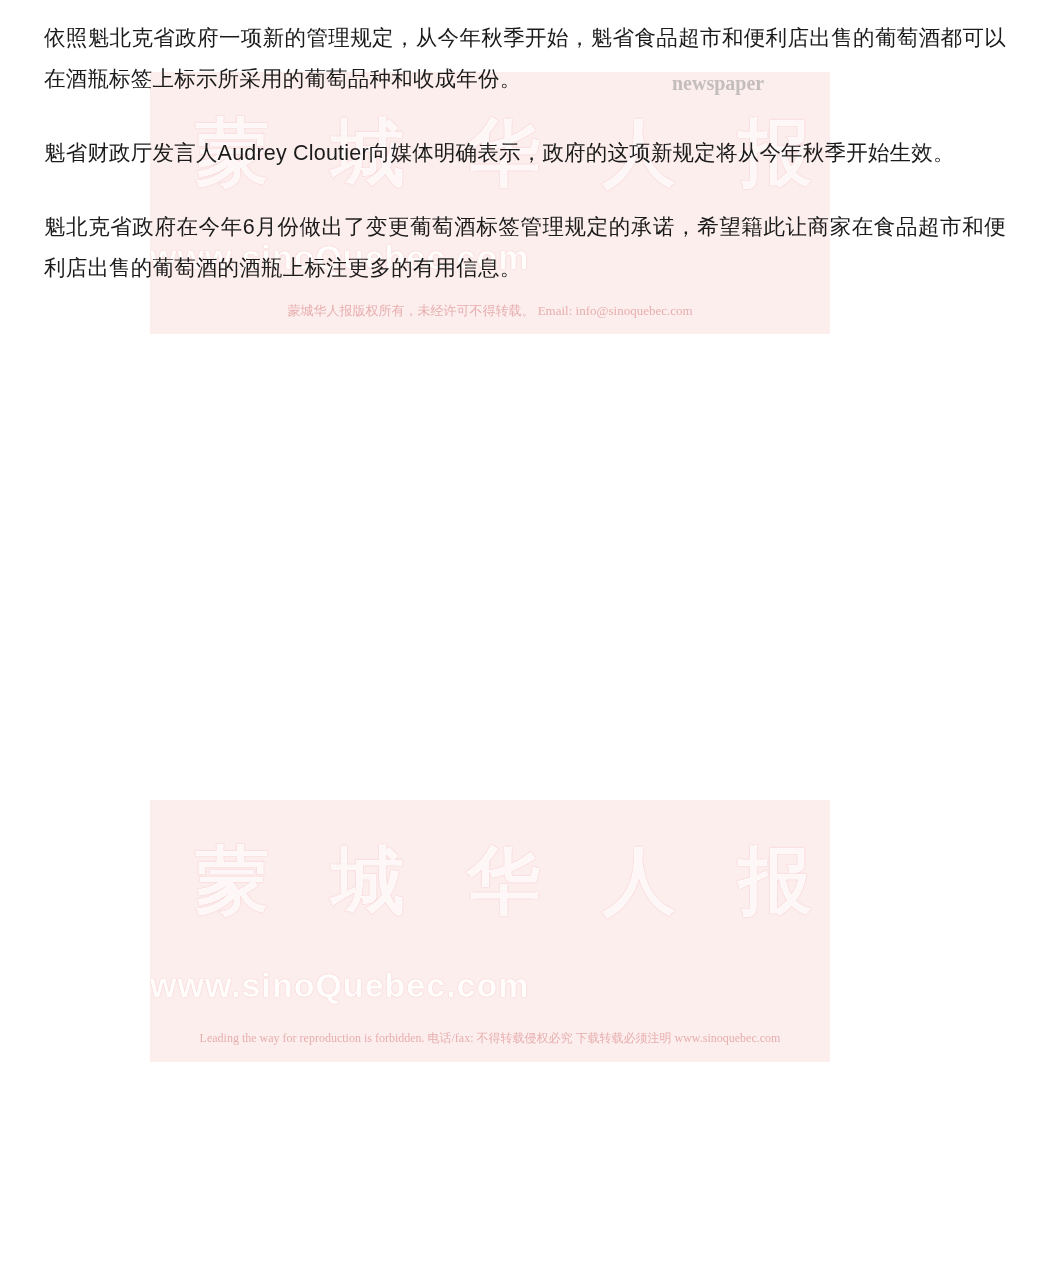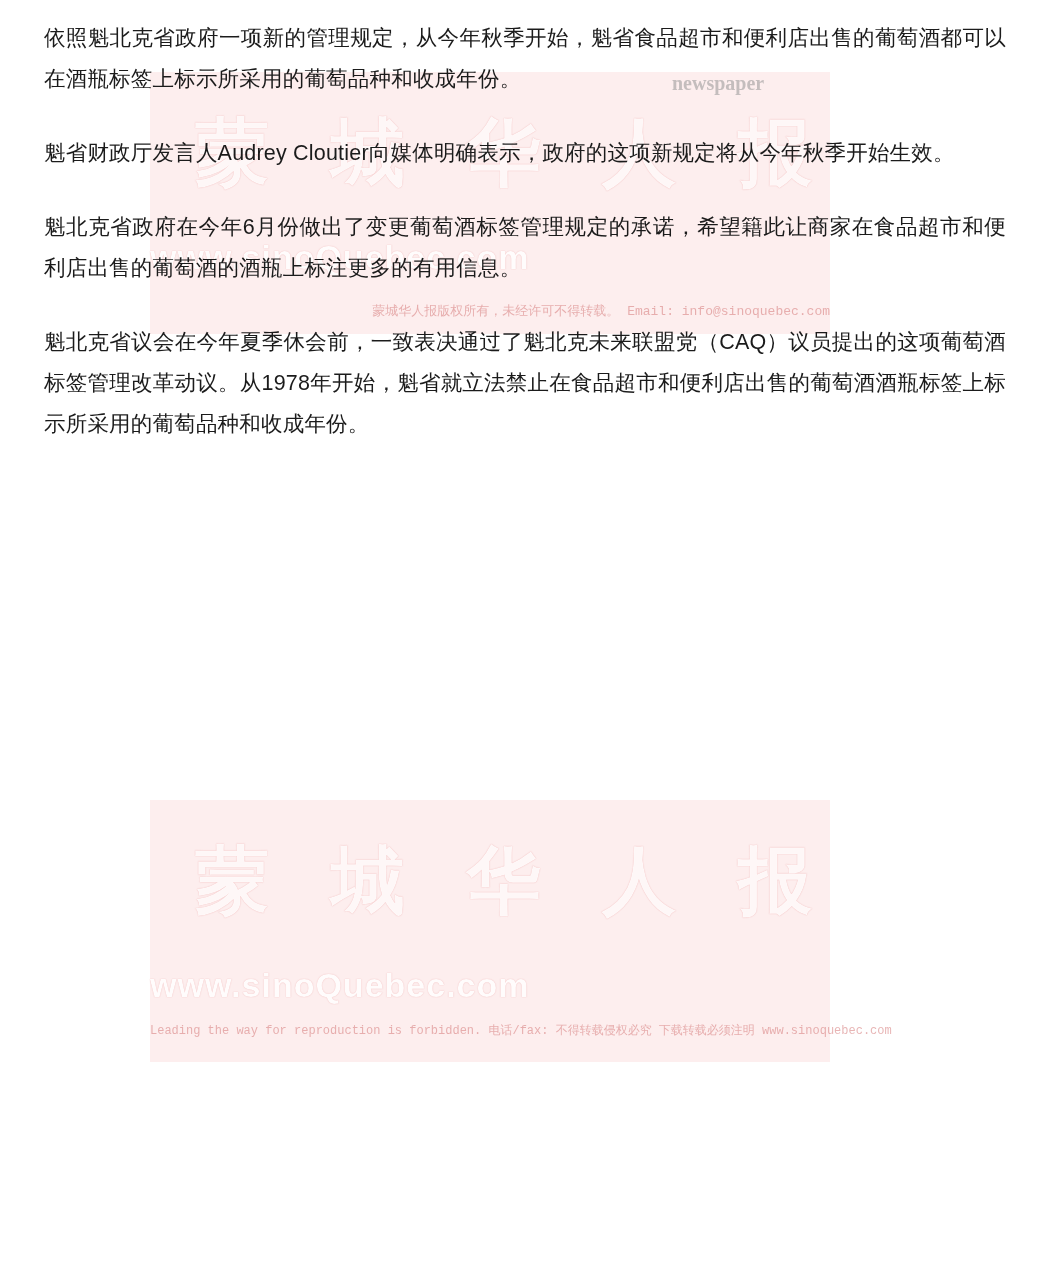--- a/index.html
+++ b/index.html
@@ -54,22 +54,22 @@
     font-weight: bold;
     color: rgba(255, 255, 255, 0.96);
     letter-spacing: 1px;
     text-shadow: 0 0 1px rgba(225, 90, 90, 0.5);
     white-space: nowrap;
   }
   .wm-fine {
     position: absolute;
     left: 0;
     width: 100%;
-    text-align: right;
-    font-family: Liberation Mono, monospace;
+    text-align: center;
+    font-family: Liberation Serif, serif;
     color: rgba(214, 120, 120, 0.55);
     white-space: nowrap;
   }
   .wm-tag {
     position: absolute;
     font-family: "Liberation Serif", serif;
     color: rgba(150, 150, 150, 0.55);
     white-space: nowrap;
     font-weight: bold;
   }
@@ -101,23 +101,22 @@
     <div class="wm-cn" style="top:32px;font-size:74px;">蒙 城 华 人 报</div>
     <div class="wm-url" style="top:166px;font-size:34px;">www.sinoQuebec.com</div>
     <div class="wm-fine" style="top:230px;font-size:13px;">蒙城华人报版权所有，未经许可不得转载。 Email: info@sinoquebec.com</div>
   </div>
   <div class="wm-tag" style="left:672px;top:72px;font-size:20px;z-index:2;">newspaper</div>
 
   <div class="wm-block" style="top:800px;height:262px;">
     <div class="wm-band" style="top:0;height:262px;"></div>
     <div class="wm-cn" style="top:32px;font-size:74px;">蒙 城 华 人 报</div>
     <div class="wm-url" style="top:166px;font-size:34px;">www.sinoQuebec.com</div>
-    <div class="wm-fine" style="top:222px;font-size:12px;">Leading the way for reproduction is forbidden.    电话/fax: 不得转载侵权必究 下载转载必须注明  www.sinoquebec.com</div>
+    <div class="wm-fine" style="top:230px;font-size:12px;">Leading the way for reproduction is forbidden.    电话/fax: 不得转载侵权必究 下载转载必须注明  www.sinoquebec.com</div>
   </div>
 
   <div id="article">
     <p class="para">依照魁北克省政府一项新的管理规定，从今年秋季开始，魁省食品超市和便利店出售的葡萄酒都可以在酒瓶标签上标示所采用的葡萄品种和收成年份。</p>
     <p class="para">魁省财政厅发言人Audrey Cloutier向媒体明确表示，政府的这项新规定将从今年秋季开始生效。</p>
     <p class="para">魁北克省政府在今年6月份做出了变更葡萄酒标签管理规定的承诺，希望籍此让商家在食品超市和便利店出售的葡萄酒的酒瓶上标注更多的有用信息。</p>
-    <p class="para">魁北克省议会在今年夏季休会前，一致表决通过了魁北克未来联盟党（CAQ）议员提出的这项葡萄酒标签管理改革动议。从1978年开始，魁省就立法禁止在食品超市和便利店出售的葡萄酒酒瓶标签上标示所采用的葡萄品种和收成年份。</p>
   </div>
 
 </div>
 
 </body></html>

